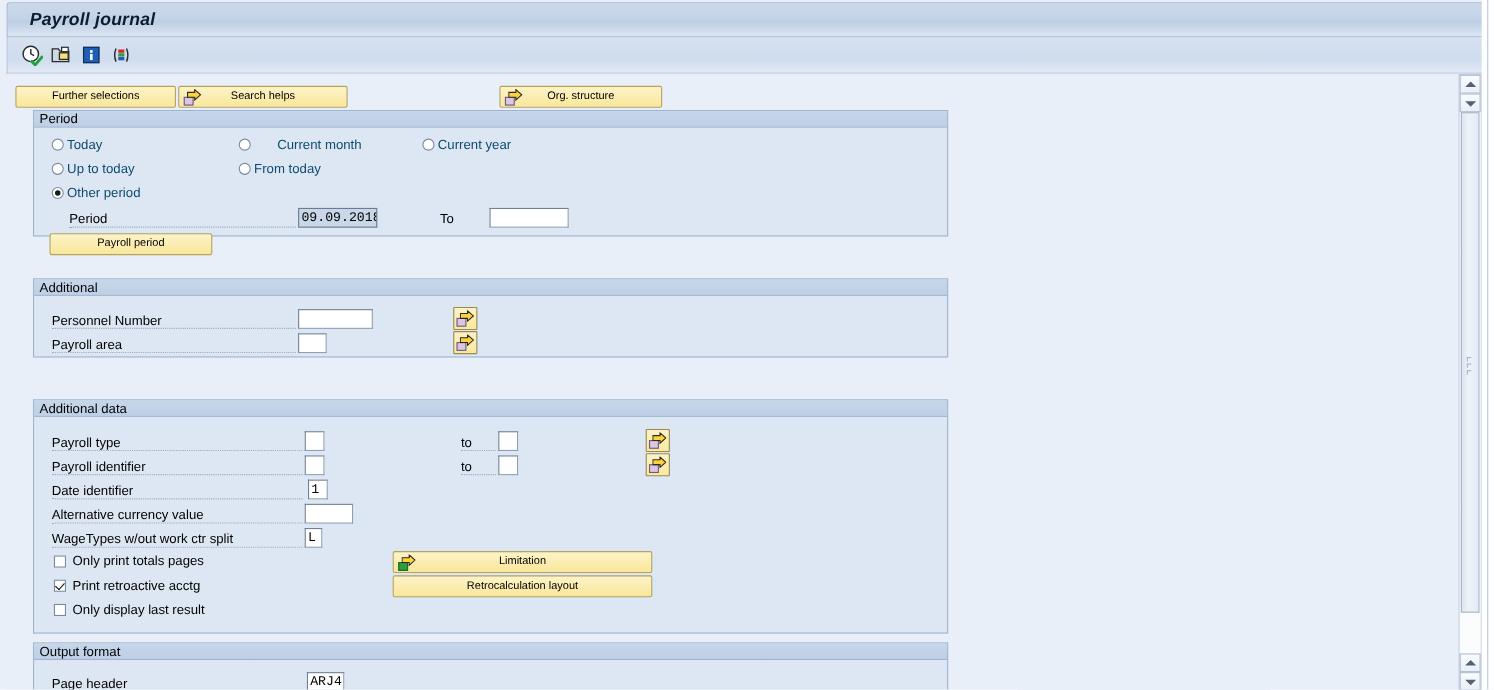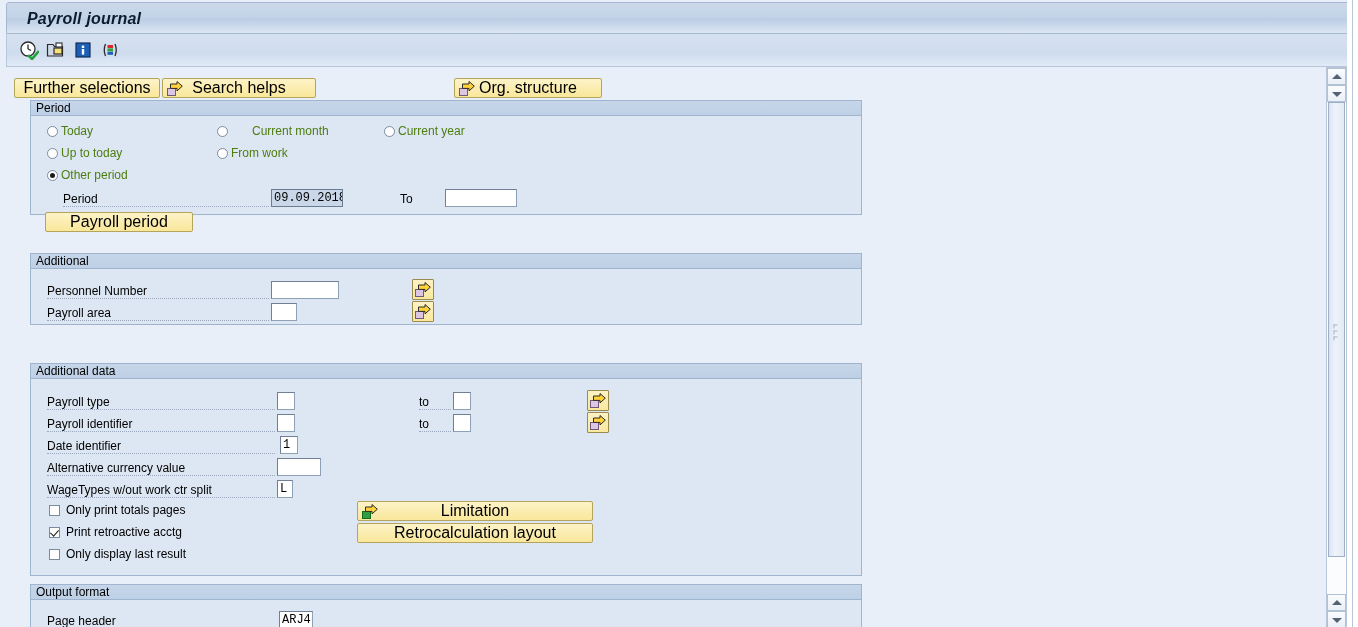--- a/index.html
+++ b/index.html
@@ -79,21 +79,21 @@
   }
 
   
   .btn {
     position: absolute;
     height: 20px;
     background: linear-gradient(to bottom, #fdf3c8 0%, #fbedb1 50%, #f9e79a 100%);
     border: 1px solid #b5a45c;
     border-radius: 2px;
     box-sizing: border-box;
-    font-size: 16px;
+    font-size: 10px;
     color: #000;
     text-align: center;
     line-height: 18px;
     cursor: pointer;
     white-space: nowrap;
     overflow: hidden;
   }
   .btn .bicon {
     position: absolute;
     left: 4px; top: 2px;
@@ -182,21 +182,21 @@
     flex: none;
   }
   .radio.on::after {
     content: "";
     position: absolute;
     left: 2px; top: 2px;
     width: 5px; height: 5px;
     border-radius: 50%;
     background: #1a1a1a;
   }
-  .radio-row .rt { font-size: 12px; color: #4d7c0f; white-space: nowrap; line-height: 13px; }
+  .radio-row .rt { font-size: 12px; color: #0c4a6e; white-space: nowrap; line-height: 13px; }
 
   
   .check-row { position: absolute; display: flex; align-items: center; gap: 6px; cursor: pointer; }
   .chk {
     width: 11px; height: 11px;
     background: #ffffff;
     border: 1px solid #7b8b9f;
     box-sizing: border-box;
     position: relative;
     flex: none;
@@ -380,21 +380,21 @@
           <span class="radio"></span>
           <span class="rt">Current year</span>
         </div>
 
         <div class="radio-row" style="left:16px; top:30px;">
           <span class="radio"></span>
           <span class="rt">Up to today</span>
         </div>
         <div class="radio-row" style="left:186px; top:30px;">
           <span class="radio"></span>
-          <span class="rt">From work</span>
+          <span class="rt">From today</span>
         </div>
 
         <div class="radio-row" style="left:16px; top:52px;">
           <span class="radio on"></span>
           <span class="rt">Other period</span>
         </div>
 
         <div class="lbl dotted" style="left:32px; top:75px; width:206px;">Period</div>
         <div class="fld sel" style="left:240px; top:72px; width:72px;">09.09.2018</div>
 

